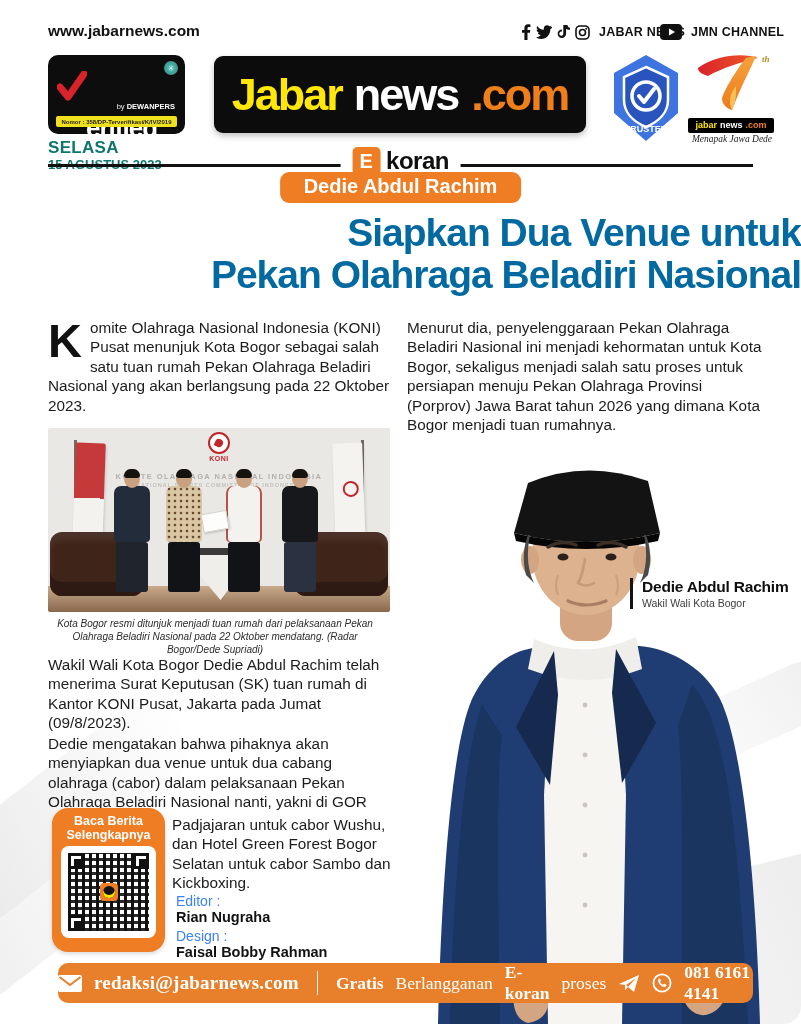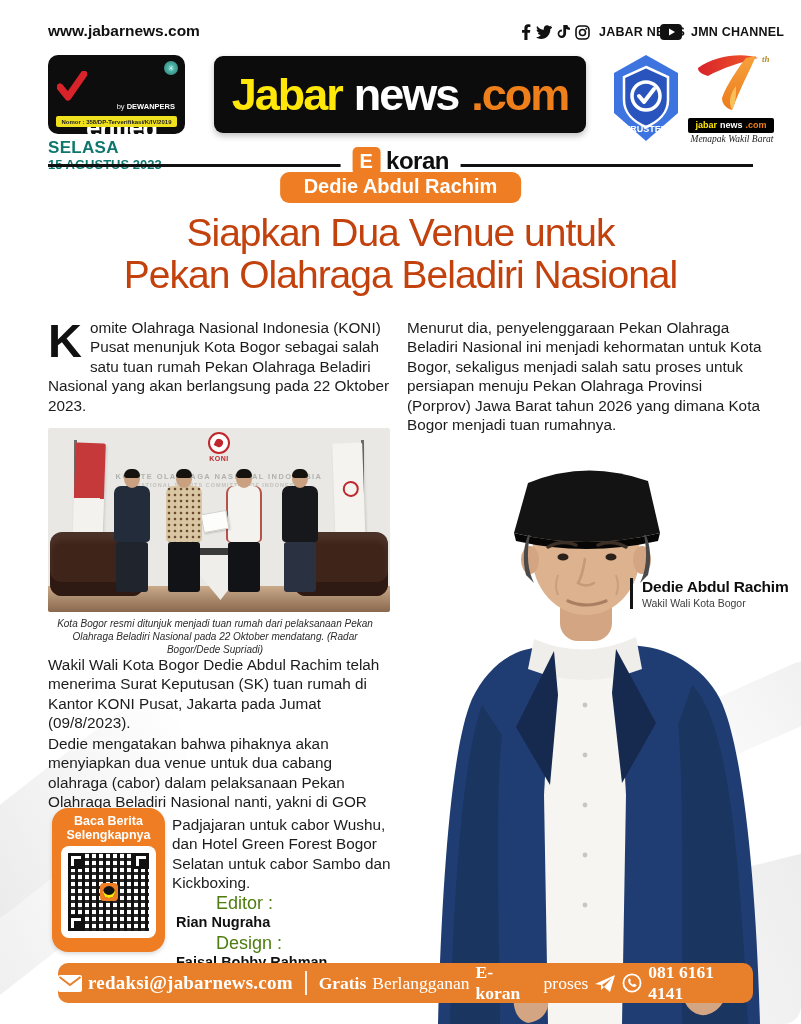--- a/index.html
+++ b/index.html
@@ -50,21 +50,21 @@
   .dateline { position:absolute; left:48px; top:138px; color:#0f766e; }
   .date-day { font-size:17px; font-weight:800; letter-spacing:.3px; }
   .date-full { font-size:13px; font-weight:700; margin-top:-1px; }
   .divider { position:absolute; left:48px; width:705px; top:164px; height:3px; background:#111; }
   .ekoran { position:absolute; left:50%; transform:translateX(-50%); top:147px; background:#fff; padding:0 12px; display:flex; align-items:center; gap:6px; }
   .ek-e { width:28px; height:28px; background:#ee7d23; border-radius:5px; color:#fff; font-size:20px; font-weight:800; display:flex; align-items:center; justify-content:center; }
   .ek-koran { font-size:24px; font-weight:700; color:#0f0f0f; letter-spacing:-.5px; }
 
   
   .kicker { position:absolute; left:50%; transform:translateX(-50%); top:172px; background:#ee7d23; color:#fff; font-size:20px; font-weight:800; padding:3px 24px 5px; border-radius:9px; white-space:nowrap; }
-  .headline { position:absolute; left:0; right:0; top:212px; text-align:center; color:#c2410c; font-weight:400; font-size:39px; line-height:1.07; letter-spacing:-1px; }
+  .headline { position:absolute; left:0; right:0; top:212px; text-align:right; color:#0369a1; font-weight:700; font-size:39px; line-height:1.07; letter-spacing:-1px; }
 
   
   .bodytext { font-size:15.3px; line-height:1.27; color:#1c1c1c; font-weight:500; }
   .col1 { position:absolute; left:48px; top:318px; width:344px; }
   .col2 { position:absolute; left:407px; top:318px; width:360px; }
   .dropcap { float:left; font-size:47px; font-weight:800; line-height:.8; margin:4px 8px 0 0; color:#111; }
 
   
   .photo { position:absolute; left:48px; top:428px; width:342px; height:184px; background:#e9e8e4; overflow:hidden; border-radius:2px; }
   .ph-floor { position:absolute; left:0; right:0; bottom:0; height:26px; background:linear-gradient(#c9aa8a,#8a684e); }
@@ -111,31 +111,31 @@
       repeating-linear-gradient(90deg, #111 0 3px, #fff 3px 7px);
   }
   .qr-finder { position:absolute; width:16px; height:16px; background:#fff; border:3px solid #111; }
   .qr-finder::after { content:""; position:absolute; left:3px; top:3px; width:7px; height:7px; background:#111; }
   .qf1 { left:7px; top:7px; } .qf2 { right:7px; top:7px; } .qf3 { left:7px; bottom:7px; }
   .qr-logo { position:absolute; left:50%; top:50%; transform:translate(-50%,-50%); width:18px; height:18px; background:#ee7d23; border-radius:4px; display:flex; align-items:center; justify-content:center; }
   .qr-logo-in { width:12px; height:12px; background:#111; border-radius:50%; box-shadow:inset 0 -3px 0 #ffe70a; }
 
   
   .credits { position:absolute; left:176px; top:893px; color:#222; }
-  .cr-label { font-size:18px; font-weight:500; color:#4d7c0f;margin-left:40px; }
+  .cr-label { font-size:14px; font-weight:500; color:#3b82f6; }
   .cr-name { font-size:14.5px; font-weight:800; color:#111; margin-bottom:3px; }
 
   
   .portrait { position:absolute; left:430px; top:455px; width:375px; height:569px; z-index:2; }
   .name-label { position:absolute; left:630px; top:578px; z-index:3; border-left:3px solid #141414; padding-left:9px; }
   .nl-name { font-size:15.5px; font-weight:800; color:#0e0e0e; letter-spacing:-.2px; }
   .nl-title { font-size:10.5px; color:#3c3c3c; font-weight:500; margin-top:1px; }
 
   
-  .footer { position:absolute; left:58px; top:963px; width:695px; height:40px; background:#e8802b; border-radius:10px; z-index:5; display:flex; align-items:center; justify-content:center; gap:6px; color:#fff; font-family:"Liberation Serif", serif; }
+  .footer { position:absolute; left:58px; top:963px; width:695px; height:40px; background:#e8802b; border-radius:10px; z-index:5; display:flex; align-items:center; justify-content:center; gap:12px; color:#fff; font-family:"Liberation Serif", serif; }
   .ft-email { font-size:19px; font-weight:700; letter-spacing:.2px; }
   .ft-sep { width:2px; height:24px; background:rgba(255,255,255,.9); margin:0 6px; }
   .ft-text { font-size:17.5px; }
   .ft-b { font-weight:700; }
   .ft-phone { font-size:17.5px; font-weight:700; }
 </style>
 </head>
 <body>
 
 <div id="page">
@@ -222,21 +222,21 @@
       <path d="M6 18 C22 6 50 2 66 8 C50 12 30 18 16 26 C10 24 6 22 6 18 Z" fill="url(#g7r)"></path>
       <path d="M64 6 C58 20 50 34 40 60 C34 58 30 54 30 48 C34 36 46 18 54 8 Z" fill="url(#g7)"></path>
       <path d="M40 60 C36 52 38 44 44 36 C44 46 44 52 40 60 Z" fill="#f9c05a"></path>
       <text x="70" y="12" font-size="9" font-style="italic" font-weight="bold" fill="#b98a2c" font-family="Liberation Serif, serif">th</text>
     </svg>
     <div class="anniv-mini">
       <span class="am-1">jabar</span>
       <span class="am-2">news</span>
       <span class="am-3">.com</span>
     </div>
-    <div class="anniv-script">Menapak Wakil Barat</div>
+    <div class="anniv-script">Menapak Jawa Dede</div>
   </div>
 
   <div class="dateline">
     <div class="date-day">SELASA</div>
     <div class="date-full">15 AGUSTUS 2023</div>
   </div>
 
   <div class="divider"></div>
   <div class="ekoran">
     <span class="ek-e">E</span>

